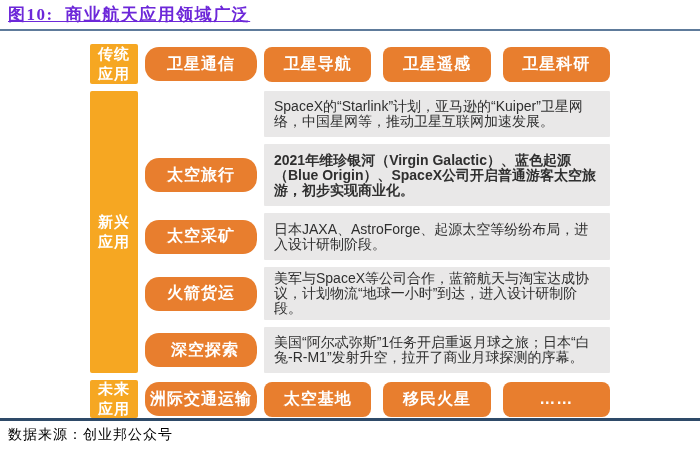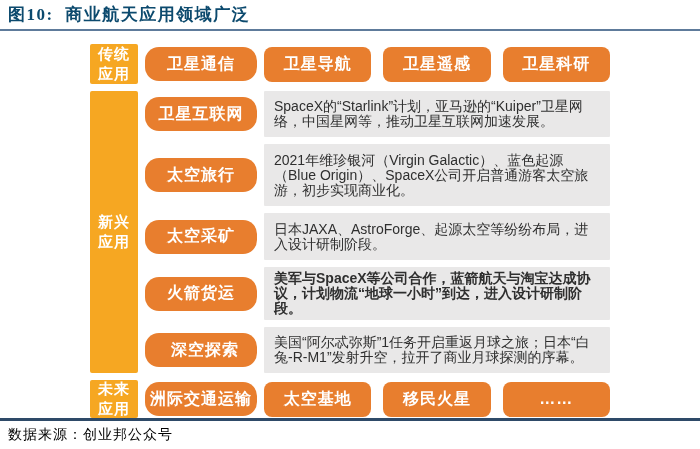--- a/index.html
+++ b/index.html
@@ -4,22 +4,22 @@
 <style>
   html,body{margin:0;padding:0;}
   body{
     width:700px;height:449px;background:#ffffff;position:relative;
     font-family:"Liberation Sans","DejaVu Sans",sans-serif;
     overflow:hidden;
   }
   .fig-title{
     position:absolute;left:8px;top:3px;
     font-family:"Liberation Serif","DejaVu Serif",serif;
-    font-weight:bold;font-size:17px;color:#0c4a6e;
-    letter-spacing:1.5px;white-space:pre;
+    font-weight:bold;font-size:17px;color:#6d28d9;
+    letter-spacing:1.5px;white-space:pre;text-decoration:underline;
   }
   .title-rule{
     position:absolute;left:0;top:29px;width:700px;height:2px;
     background:var(--title-rule,#5E7B9B);
   }
   .diagram{
     position:absolute;left:90px;top:44px;
     display:grid;
     grid-template-columns:48px 112px 346px;
     grid-template-rows:40px 46px 62px 47px 53px 46px 38px;
@@ -36,22 +36,22 @@
   .s2{grid-row:2 / span 5;}
   .s3{grid-row:7;}
   .label-btn{
     grid-column:2;align-self:center;height:34px;width:100%;
     background:var(--button-orange,#E87E2E);
     color:#fff;font-weight:bold;font-size:16px;letter-spacing:1px;
     border-radius:14px;display:flex;align-items:center;justify-content:center;
     box-sizing:border-box;
   }
   .content{grid-column:3;}
-  .r1{grid-row:1;} .r2{grid-row:2;} .r3{grid-row:3;} .r4{grid-row:4;}
-  .r5{grid-row:5;font-weight:bold;} .r6{grid-row:6;padding-left:8px;} .r7{grid-row:7;}
+  .r1{grid-row:1;} .r2{grid-row:2;} .r3{grid-row:3;font-weight:bold;} .r4{grid-row:4;}
+  .r5{grid-row:5;} .r6{grid-row:6;padding-left:8px;} .r7{grid-row:7;}
   .btn-row{display:flex;gap:12px;align-items:center;}
   .chip{
     flex:1;height:35px;
     background:var(--button-orange,#E87E2E);
     color:#fff;font-weight:bold;font-size:16px;letter-spacing:1px;
     border-radius:8px;display:flex;align-items:center;justify-content:center;
   }
   .panel{
     background:var(--panel-gray,#E9E8E8);
     color:#2F2F2F;font-size:14px;line-height:15px;
@@ -89,21 +89,20 @@
     <span>应用</span>
   </div>
 
   <div class="label-btn r1">卫星通信</div>
   <div class="content btn-row r1">
     <div class="chip">卫星导航</div>
     <div class="chip">卫星遥感</div>
     <div class="chip">卫星科研</div>
   </div>
 
-  <div class="label-btn r2">卫星互联网</div>
   <div class="content panel r2">SpaceX的“Starlink”计划，亚马逊的“Kuiper”卫星网络，中国星网等，推动卫星互联网加速发展。</div>
 
   <div class="label-btn r3">太空旅行</div>
   <div class="content panel r3">2021年维珍银河（Virgin Galactic）、蓝色起源（Blue Origin）、SpaceX公司开启普通游客太空旅游，初步实现商业化。</div>
 
   <div class="label-btn r4">太空采矿</div>
   <div class="content panel r4">日本JAXA、AstroForge、起源太空等纷纷布局，进入设计研制阶段。</div>
 
   <div class="label-btn r5">火箭货运</div>
   <div class="content panel r5">美军与SpaceX等公司合作，蓝箭航天与淘宝达成协议，计划物流“地球一小时”到达，进入设计研制阶段。</div>

